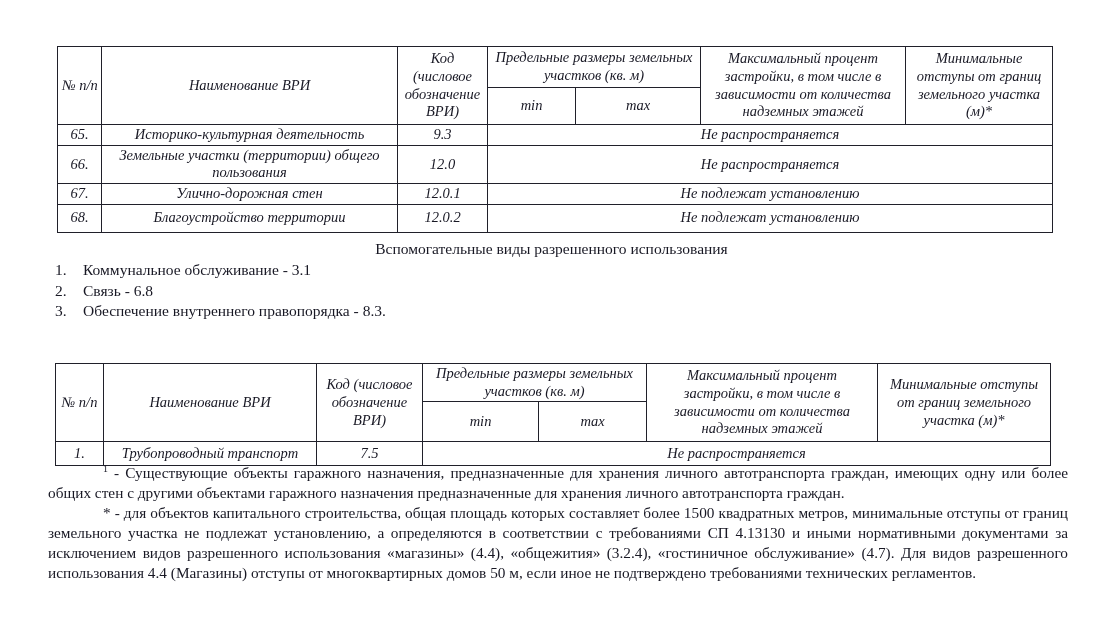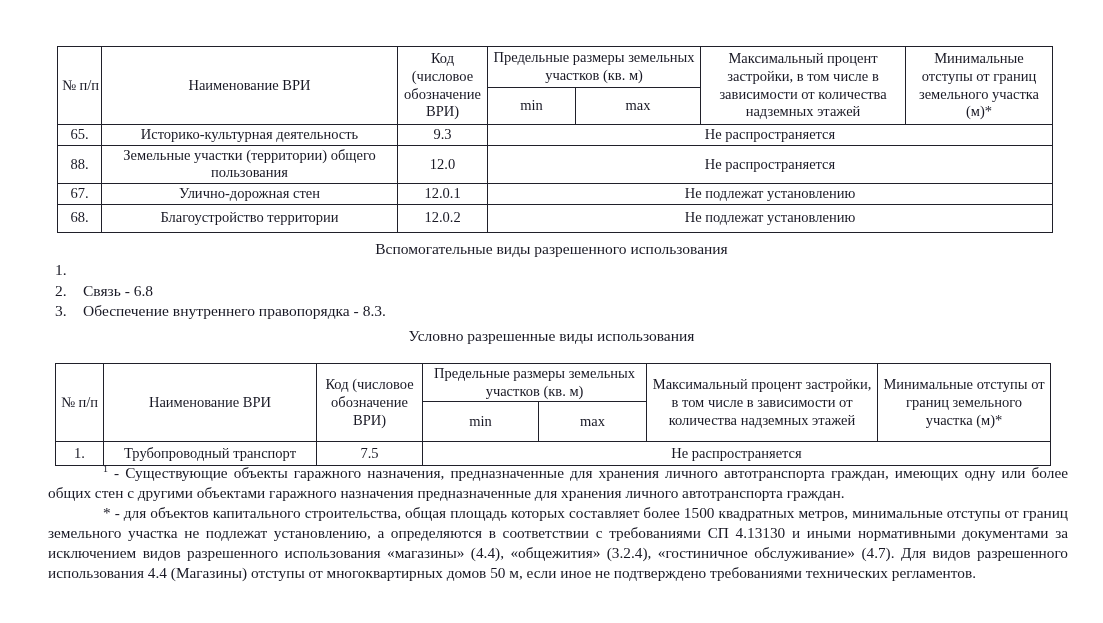--- a/index.html
+++ b/index.html
@@ -20,20 +20,21 @@
     font-size:14.5px;
     line-height:1.22;
   }
   table.vri th, table.vri td{
     border:1.5px solid #20202a;
     font-weight:normal;
     text-align:center;
     vertical-align:middle;
     padding:1px 3px;
     overflow:hidden;
+    font-style:italic;
   }
   table.vri th{padding:1px 4px;}
   .nowrap{white-space:nowrap;padding:1px 1px;}
 
   #table-main{left:57px;top:46px;width:995px;}
   #table-main tr.hr1 th.size-group{height:38px;}
   #table-main tr.hr2 th{height:34px;}
   #table-main tr.r1{height:20px;}
   #table-main tr.r2{height:36px;}
   #table-main tr.r3{height:20px;}
@@ -94,21 +95,21 @@
         <th>min</th>
         <th>max</th>
       </tr>
       <tr class="r1">
         <td>65.</td>
         <td>Историко-культурная деятельность</td>
         <td>9.3</td>
         <td colspan="4">Не распространяется</td>
       </tr>
       <tr class="r2">
-        <td>88.</td>
+        <td>66.</td>
         <td>Земельные участки (территории) общего пользования</td>
         <td>12.0</td>
         <td colspan="4">Не распространяется</td>
       </tr>
       <tr class="r3">
         <td>67.</td>
         <td>Улично-дорожная стен</td>
         <td>12.0.1</td>
         <td colspan="4">Не подлежат установлению</td>
       </tr>
@@ -119,32 +120,32 @@
         <td colspan="4">Не подлежат установлению</td>
       </tr>
     </tbody>
   </table>
 
   <div class="sec-heading" id="aux-heading">Вспомогательные виды разрешенного использования</div>
 
   <div id="aux-list">
     <div class="aux-item">
       <span class="n">1.</span>
+      <span>Коммунальное обслуживание - 3.1</span>
     </div>
     <div class="aux-item">
       <span class="n">2.</span>
       <span>Связь - 6.8</span>
     </div>
     <div class="aux-item">
       <span class="n">3.</span>
       <span>Обеспечение внутреннего правопорядка - 8.3.</span>
     </div>
   </div>
 
-  <div class="sec-heading" id="cond-heading">Условно разрешенные виды использования</div>
 
   <table class="vri" id="table-cond">
     <colgroup>
       <col style="width:48px">
         <col style="width:213px">
         <col style="width:106px">
       <col style="width:116px">
         <col style="width:108px">
         <col style="width:231px">
         <col style="width:173px">

